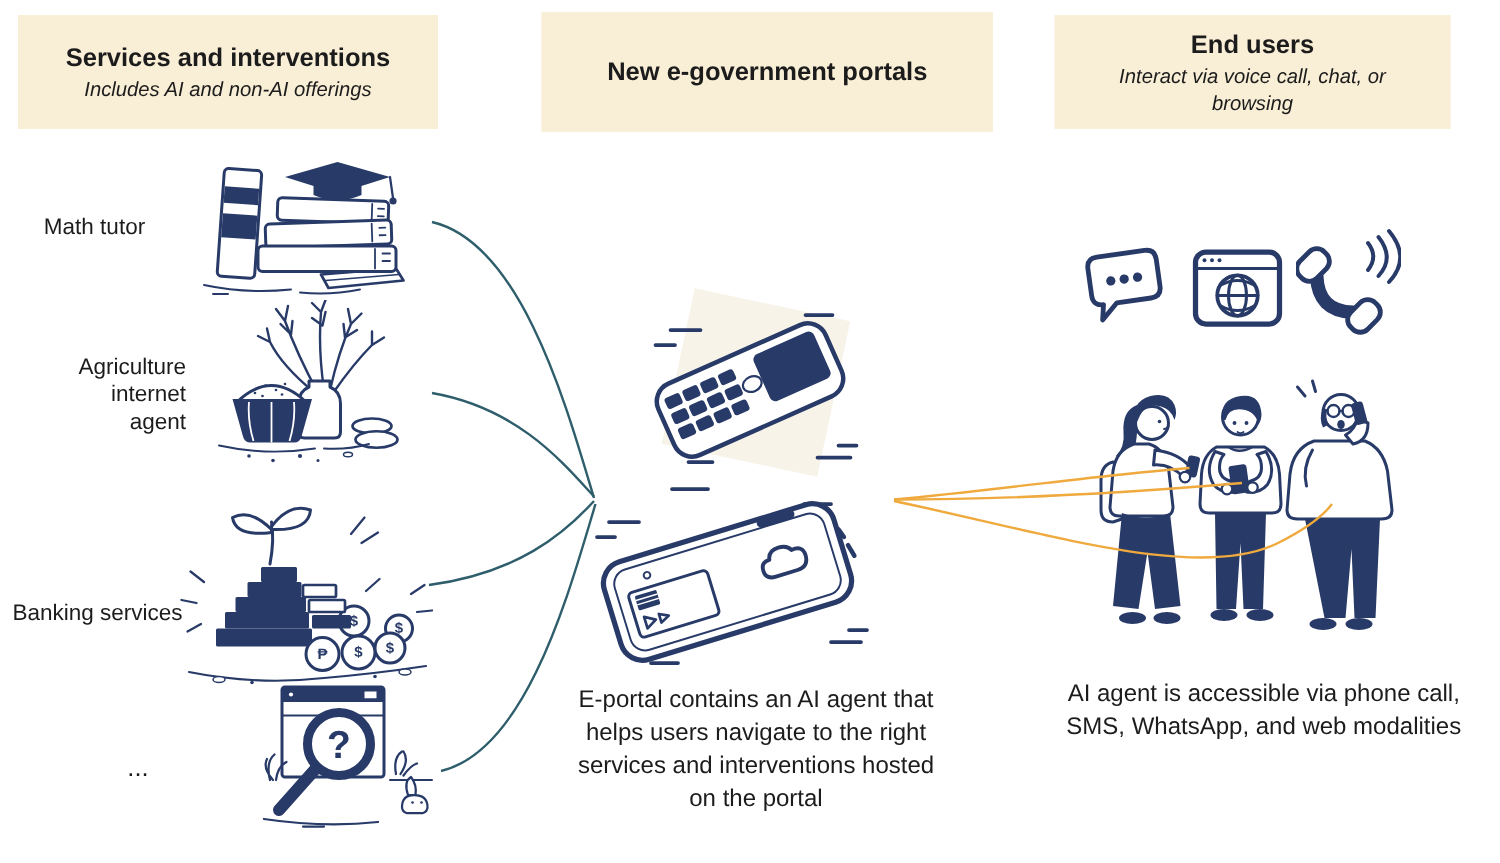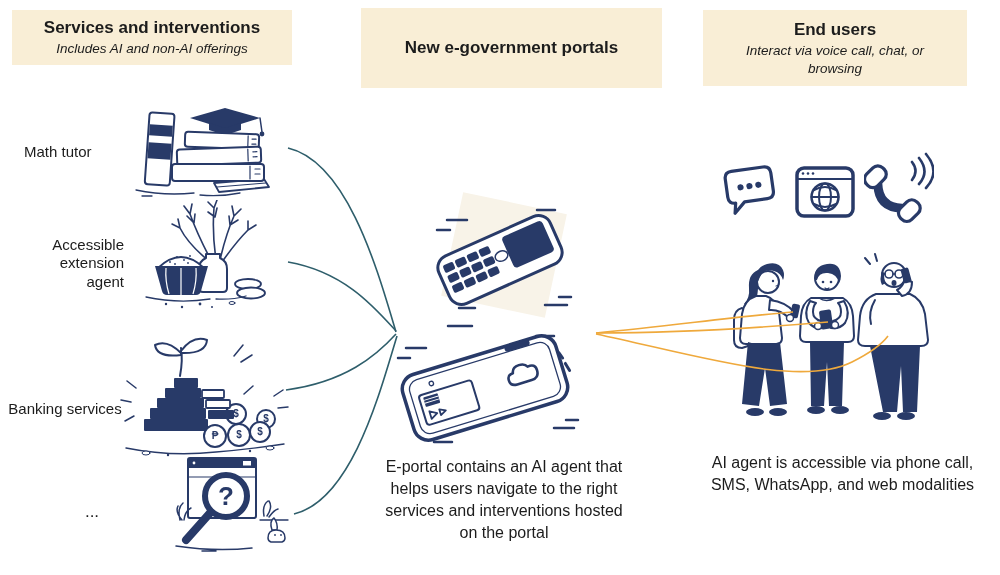--- a/index.html
+++ b/index.html
@@ -8,28 +8,28 @@
   }
   *{margin:0;padding:0;box-sizing:border-box;}
   html,body{background:#fff;}
   body{font-family:"Liberation Sans",sans-serif;color:var(--text);}
   .canvas{position:relative;width:1000px;height:575px;background:#fff;overflow:hidden;}
 
   .hdr{position:absolute;background:var(--header);display:flex;flex-direction:column;
        align-items:center;justify-content:center;text-align:center;z-index:2;}
   .hdr .t{font-weight:bold;font-size:17px;line-height:1.25;}
   .hdr .st{font-style:italic;font-size:13.5px;line-height:1.3;margin-top:2px;}
-  #hdr-services{left:12px;top:10px;width:280px;height:55px;}
+  #hdr-services{left:12px;top:10px;width:280px;height:76px;}
   #hdr-portals{left:361px;top:8px;width:301px;height:80px;}
   #hdr-portals .st{max-width:224px;}
   #hdr-users{left:703px;top:10px;width:264px;height:76px;}
   #hdr-users .st{max-width:220px;text-align:center;}
 
   .svc-label{position:absolute;font-size:15px;line-height:1.22;z-index:2;}
-  #lbl-math{left:24px;top:143px;width:104px;text-align:left;}
+  #lbl-math{left:11px;top:143px;width:104px;text-align:center;}
   #lbl-agri{left:36px;top:236px;width:88px;text-align:right;}
   #lbl-bank{left:6px;top:400px;width:118px;text-align:center;}
   #lbl-more{left:62px;top:502px;width:60px;text-align:center;font-size:17px;}
 
   .illo{position:absolute;z-index:2;}
   .caption{position:absolute;font-size:16px;line-height:1.38;text-align:center;z-index:2;}
   #cap-portal{left:378px;top:456px;width:252px;}
   #cap-users{left:700px;top:452px;width:285px;}
 
   #connectors{position:absolute;left:0;top:0;z-index:3;pointer-events:none;}
@@ -69,21 +69,21 @@
       <path class="tealln" stroke-width="1.6" d="M294 514 C352 500 380 392 397 336"></path>
     </g>
     <g>
       <path class="orln" stroke-width="1.6" d="M596 333 C670 326 740 316 793 312"></path>
       <path class="orln" stroke-width="1.6" d="M596 333 C690 333 770 327 828 322"></path>
       <path class="orln" stroke-width="1.6" d="M596 334 C700 356 800 388 852 362 C872 352 882 344 888 336"></path>
     </g>
   </svg>
 
   <div class="svc-label" id="lbl-math">Math tutor</div>
-  <div class="svc-label" id="lbl-agri">Accessible extension agent</div>
+  <div class="svc-label" id="lbl-agri">Agriculture internet agent</div>
   <div class="svc-label" id="lbl-bank">Banking services</div>
   <div class="svc-label" id="lbl-more">...</div>
 
   <svg class="illo" style="left:130px;top:103px;" width="140" height="95" viewBox="0 0 140 95">
     <path class="ln" stroke-width="1.3" d="M6 87 q28 6 58 3 M70 92 q20 2 40 -2 M12 93 h10"></path>
     <polygon class="wf" stroke-width="1.8" points="84,80 134,76 139,84 89,89"></polygon>
     <line class="ln" stroke-width="1" x1="87" y1="84" x2="136" y2="80"></line>
     <g transform="rotate(4 30 48)">
       <rect class="wf" stroke-width="2" x="17" y="10" width="25" height="72" rx="3"></rect>
       <rect class="nf" x="18" y="22" width="23" height="11"></rect>

